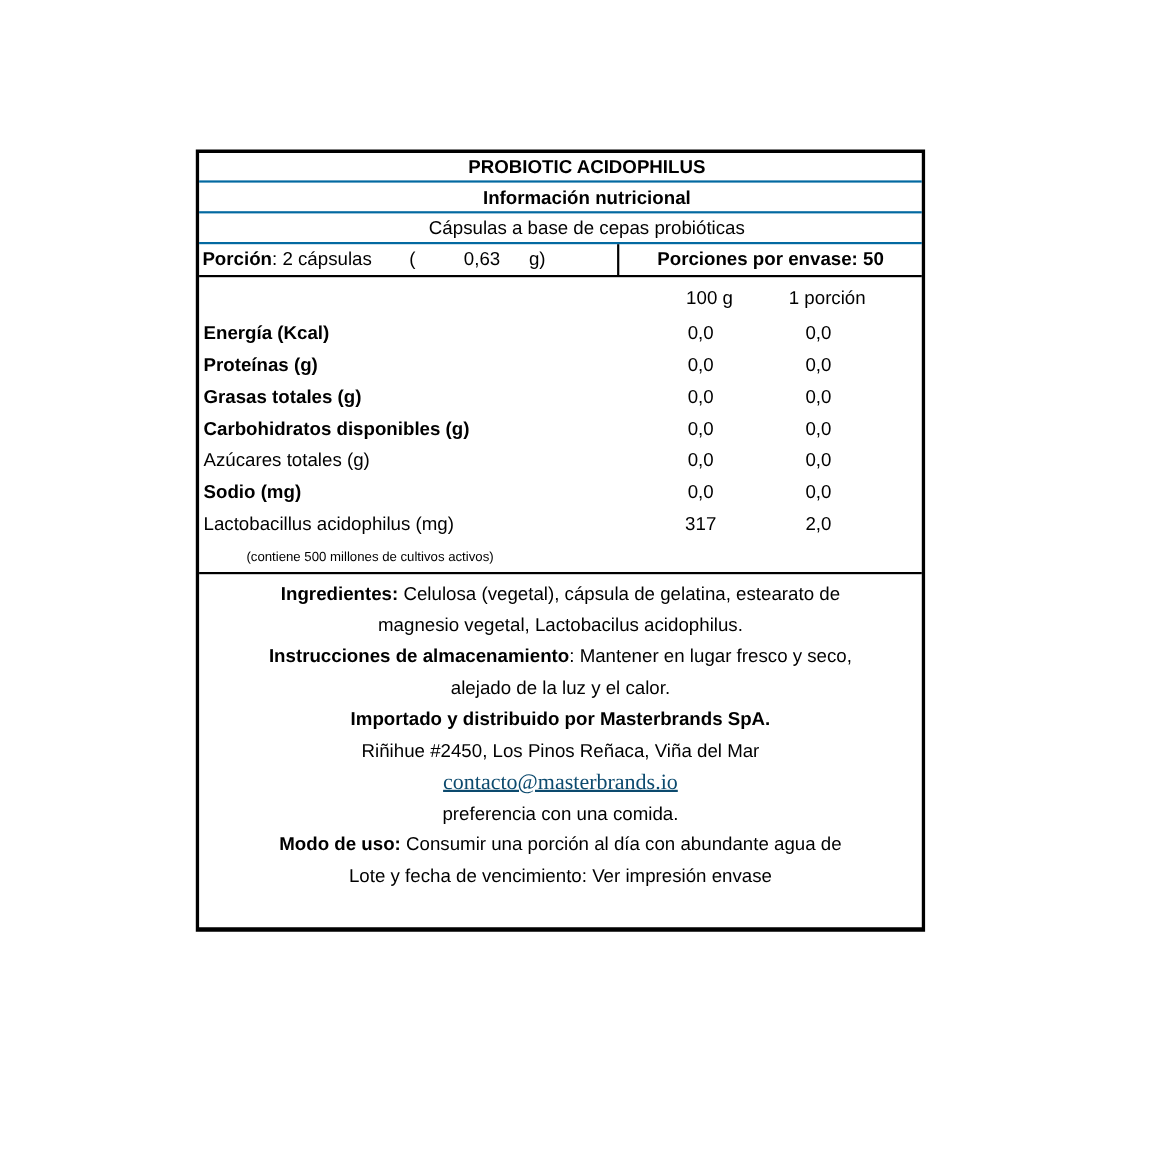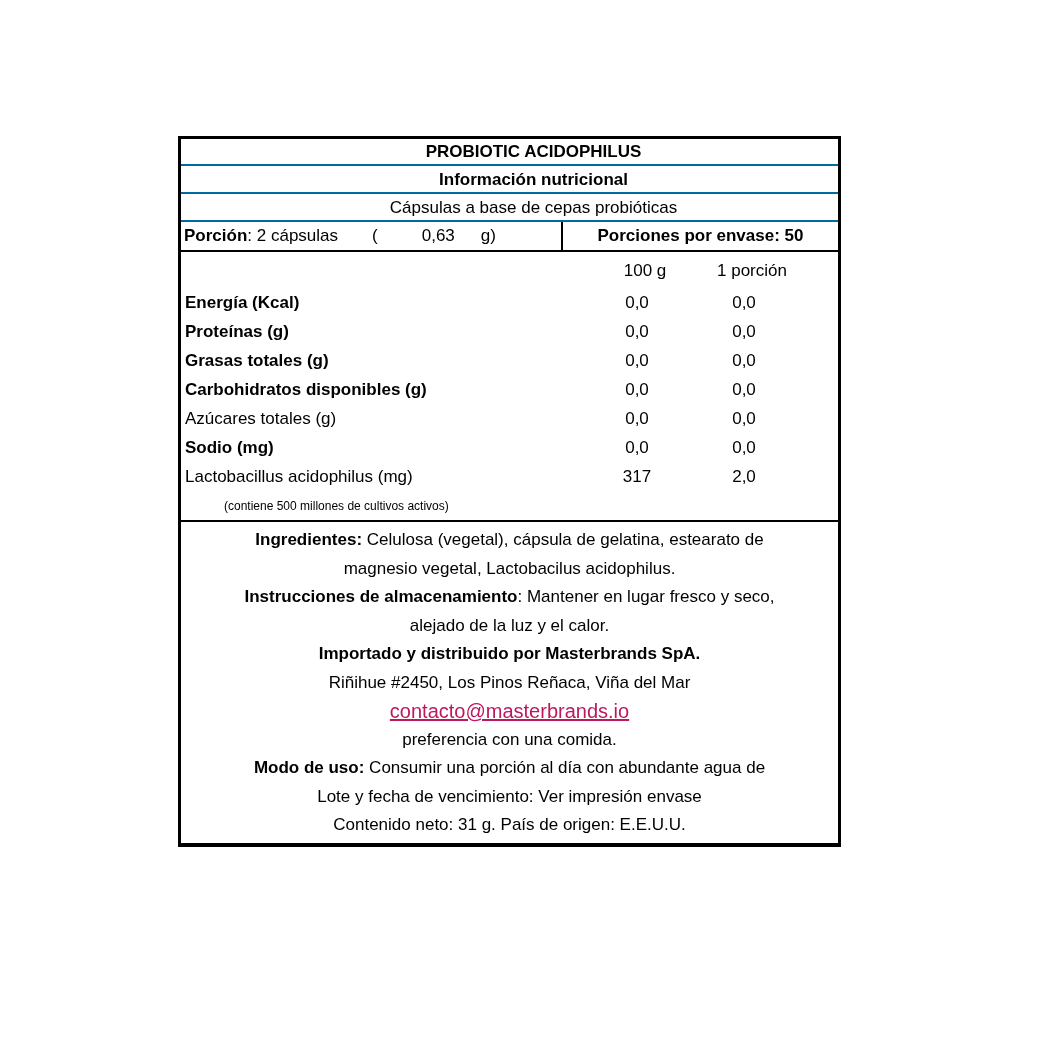--- a/index.html
+++ b/index.html
@@ -117,21 +117,20 @@
       <div class="nut-note">(contiene 500 millones de cultivos activos)</div>
     </div>
 
     <div class="footer-block" id="footer-block">
         <div class="f-line"><b>Ingredientes:</b><span> Celulosa (vegetal), cápsula de gelatina, estearato de</span></div>
         <div class="f-line"><span>magnesio vegetal, Lactobacilus acidophilus.</span></div>
         <div class="f-line"><b>Instrucciones de almacenamiento</b><span>: Mantener en lugar fresco y seco,</span></div>
         <div class="f-line"><span>alejado de la luz y el calor.</span></div>
         <div class="f-line"><b>Importado y distribuido por Masterbrands SpA.</b></div>
         <div class="f-line"><span>Riñihue #2450, Los Pinos Reñaca, Viña del Mar</span></div>
-        <div class="f-line"><a class="mail-link" href="#" style="color: #be185d;">contacto@masterbrands.io</a></div>
+        <div class="f-line"><a class="mail-link" href="#" style="color: #0c4a6e; font-family: Liberation Serif, serif;">contacto@masterbrands.io</a></div>
         <div class="f-line"><span>preferencia con una comida.</span></div>
         <div class="f-line"><b>Modo de uso:</b><span> Consumir una porción al día con abundante agua de</span></div>
         <div class="f-line"><span>Lote y fecha de vencimiento: Ver impresión envase</span></div>
-        <div class="f-line"><span>Contenido neto: 31 g. País de origen: E.E.U.U.</span></div>
       </div>
 
   </div>
 </div>
 
 </body></html>

